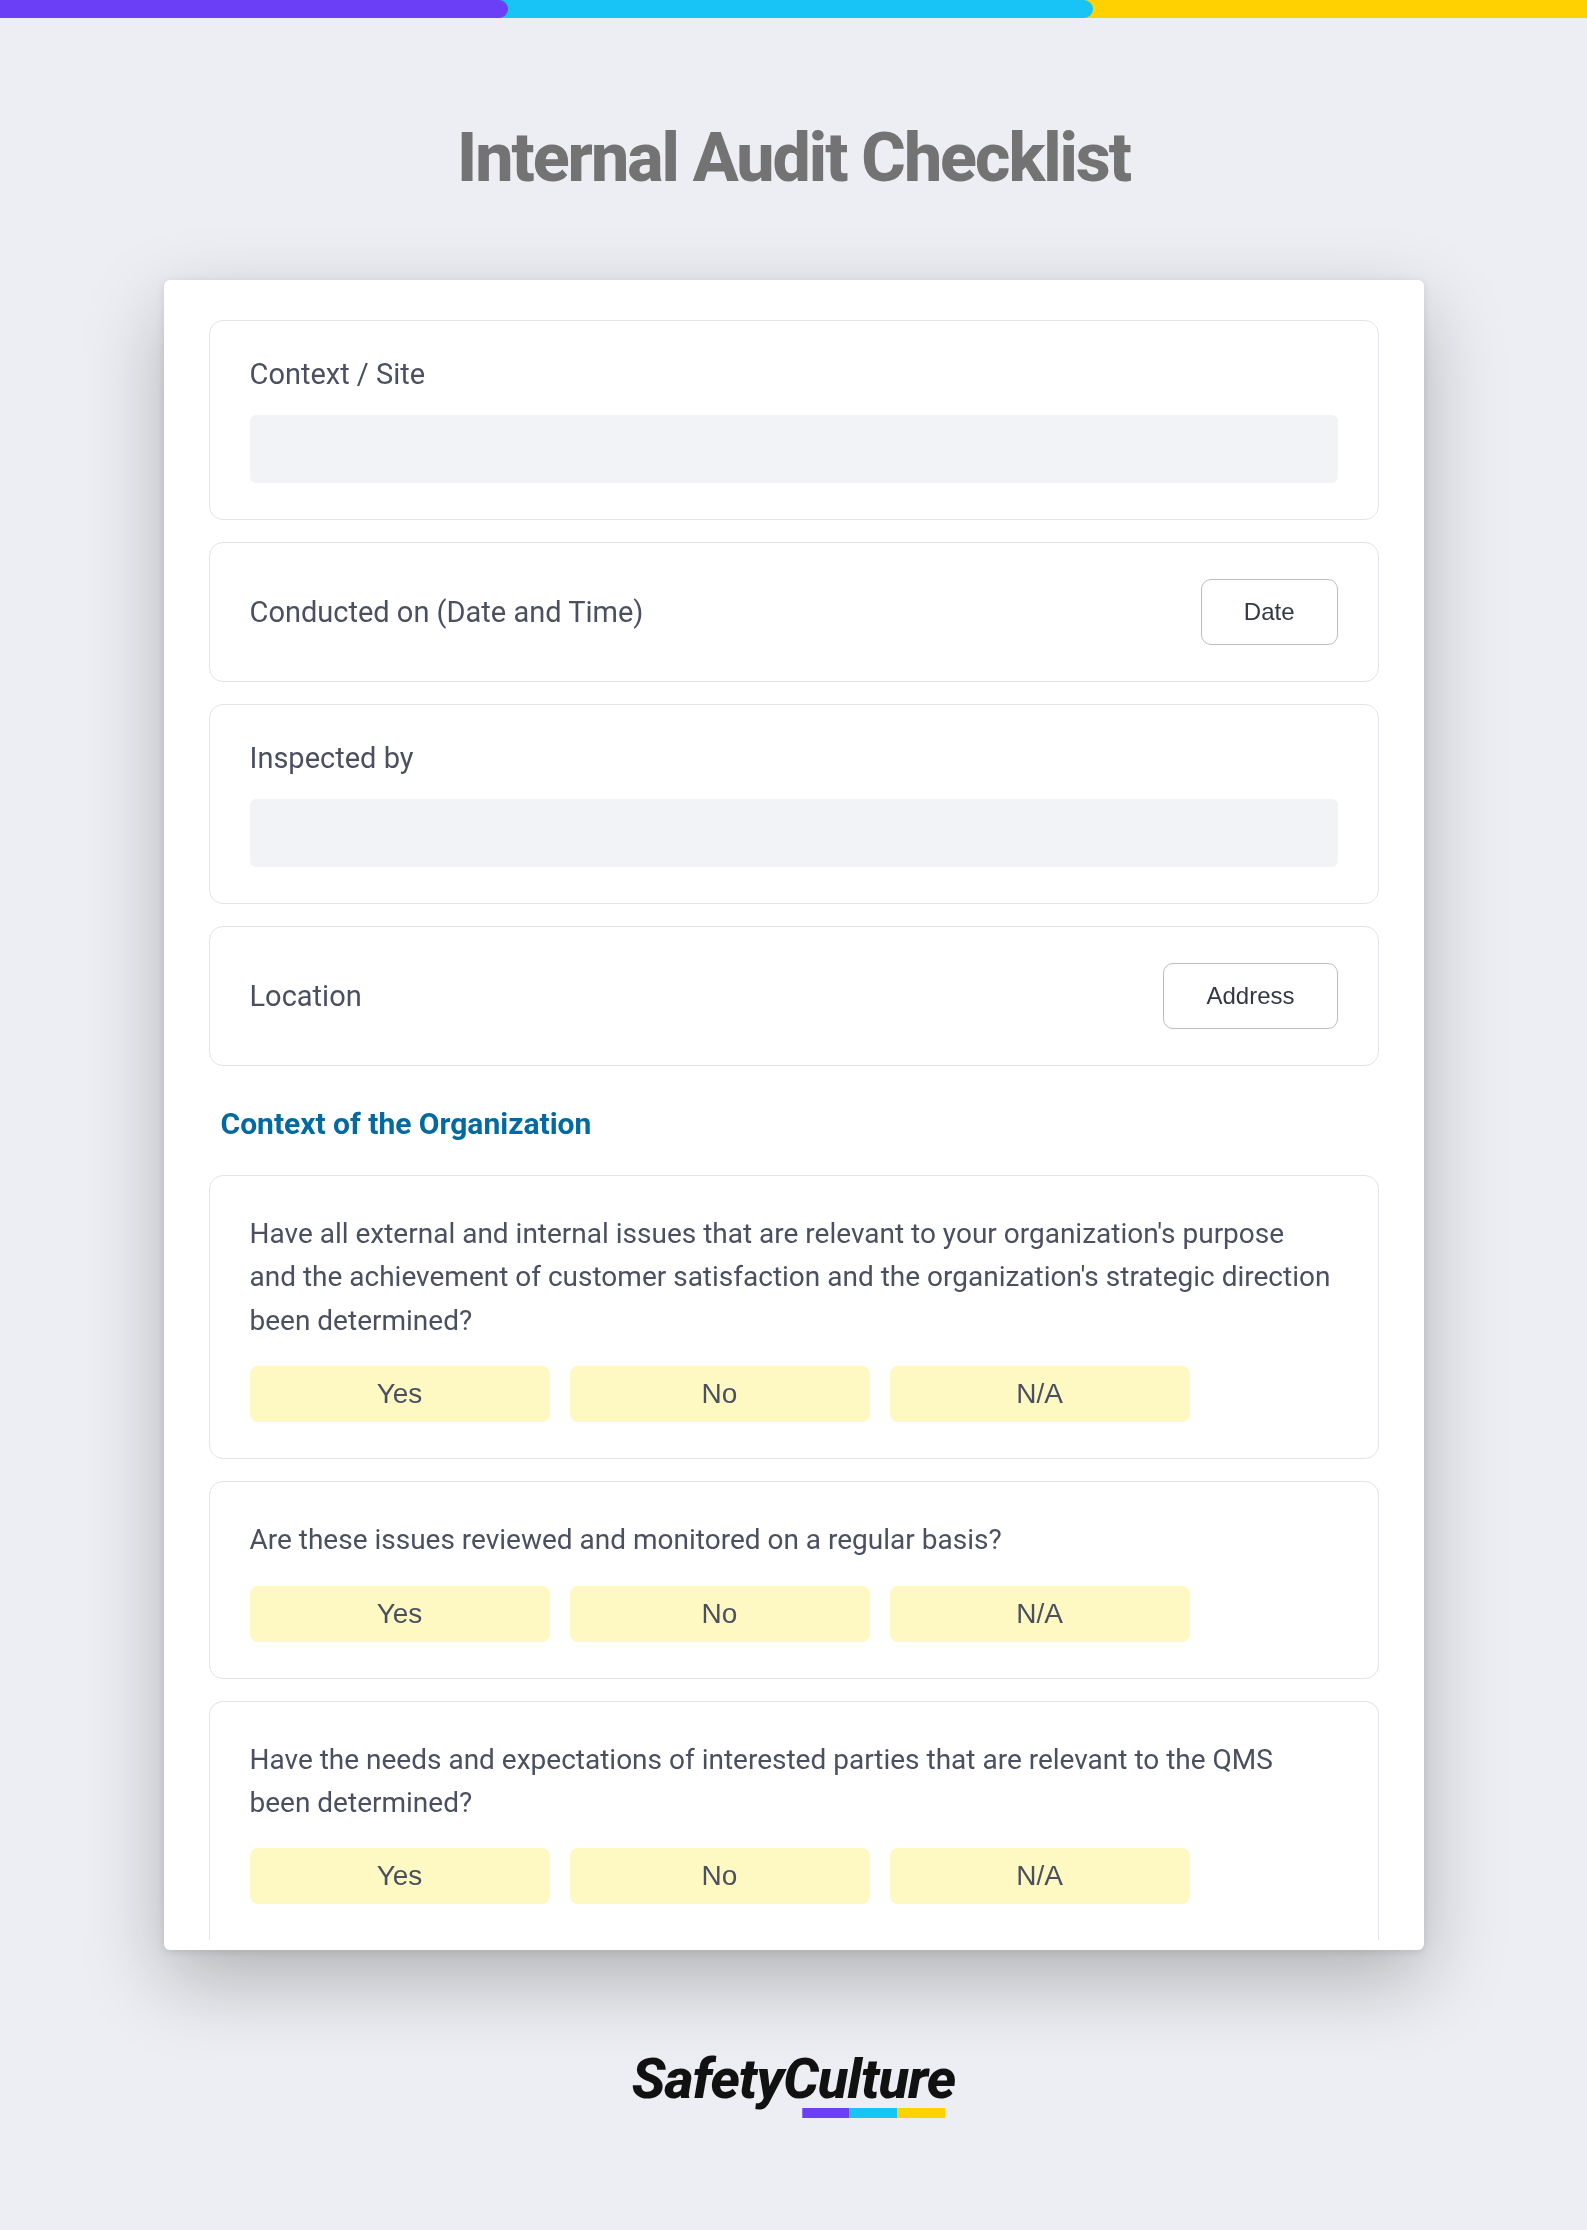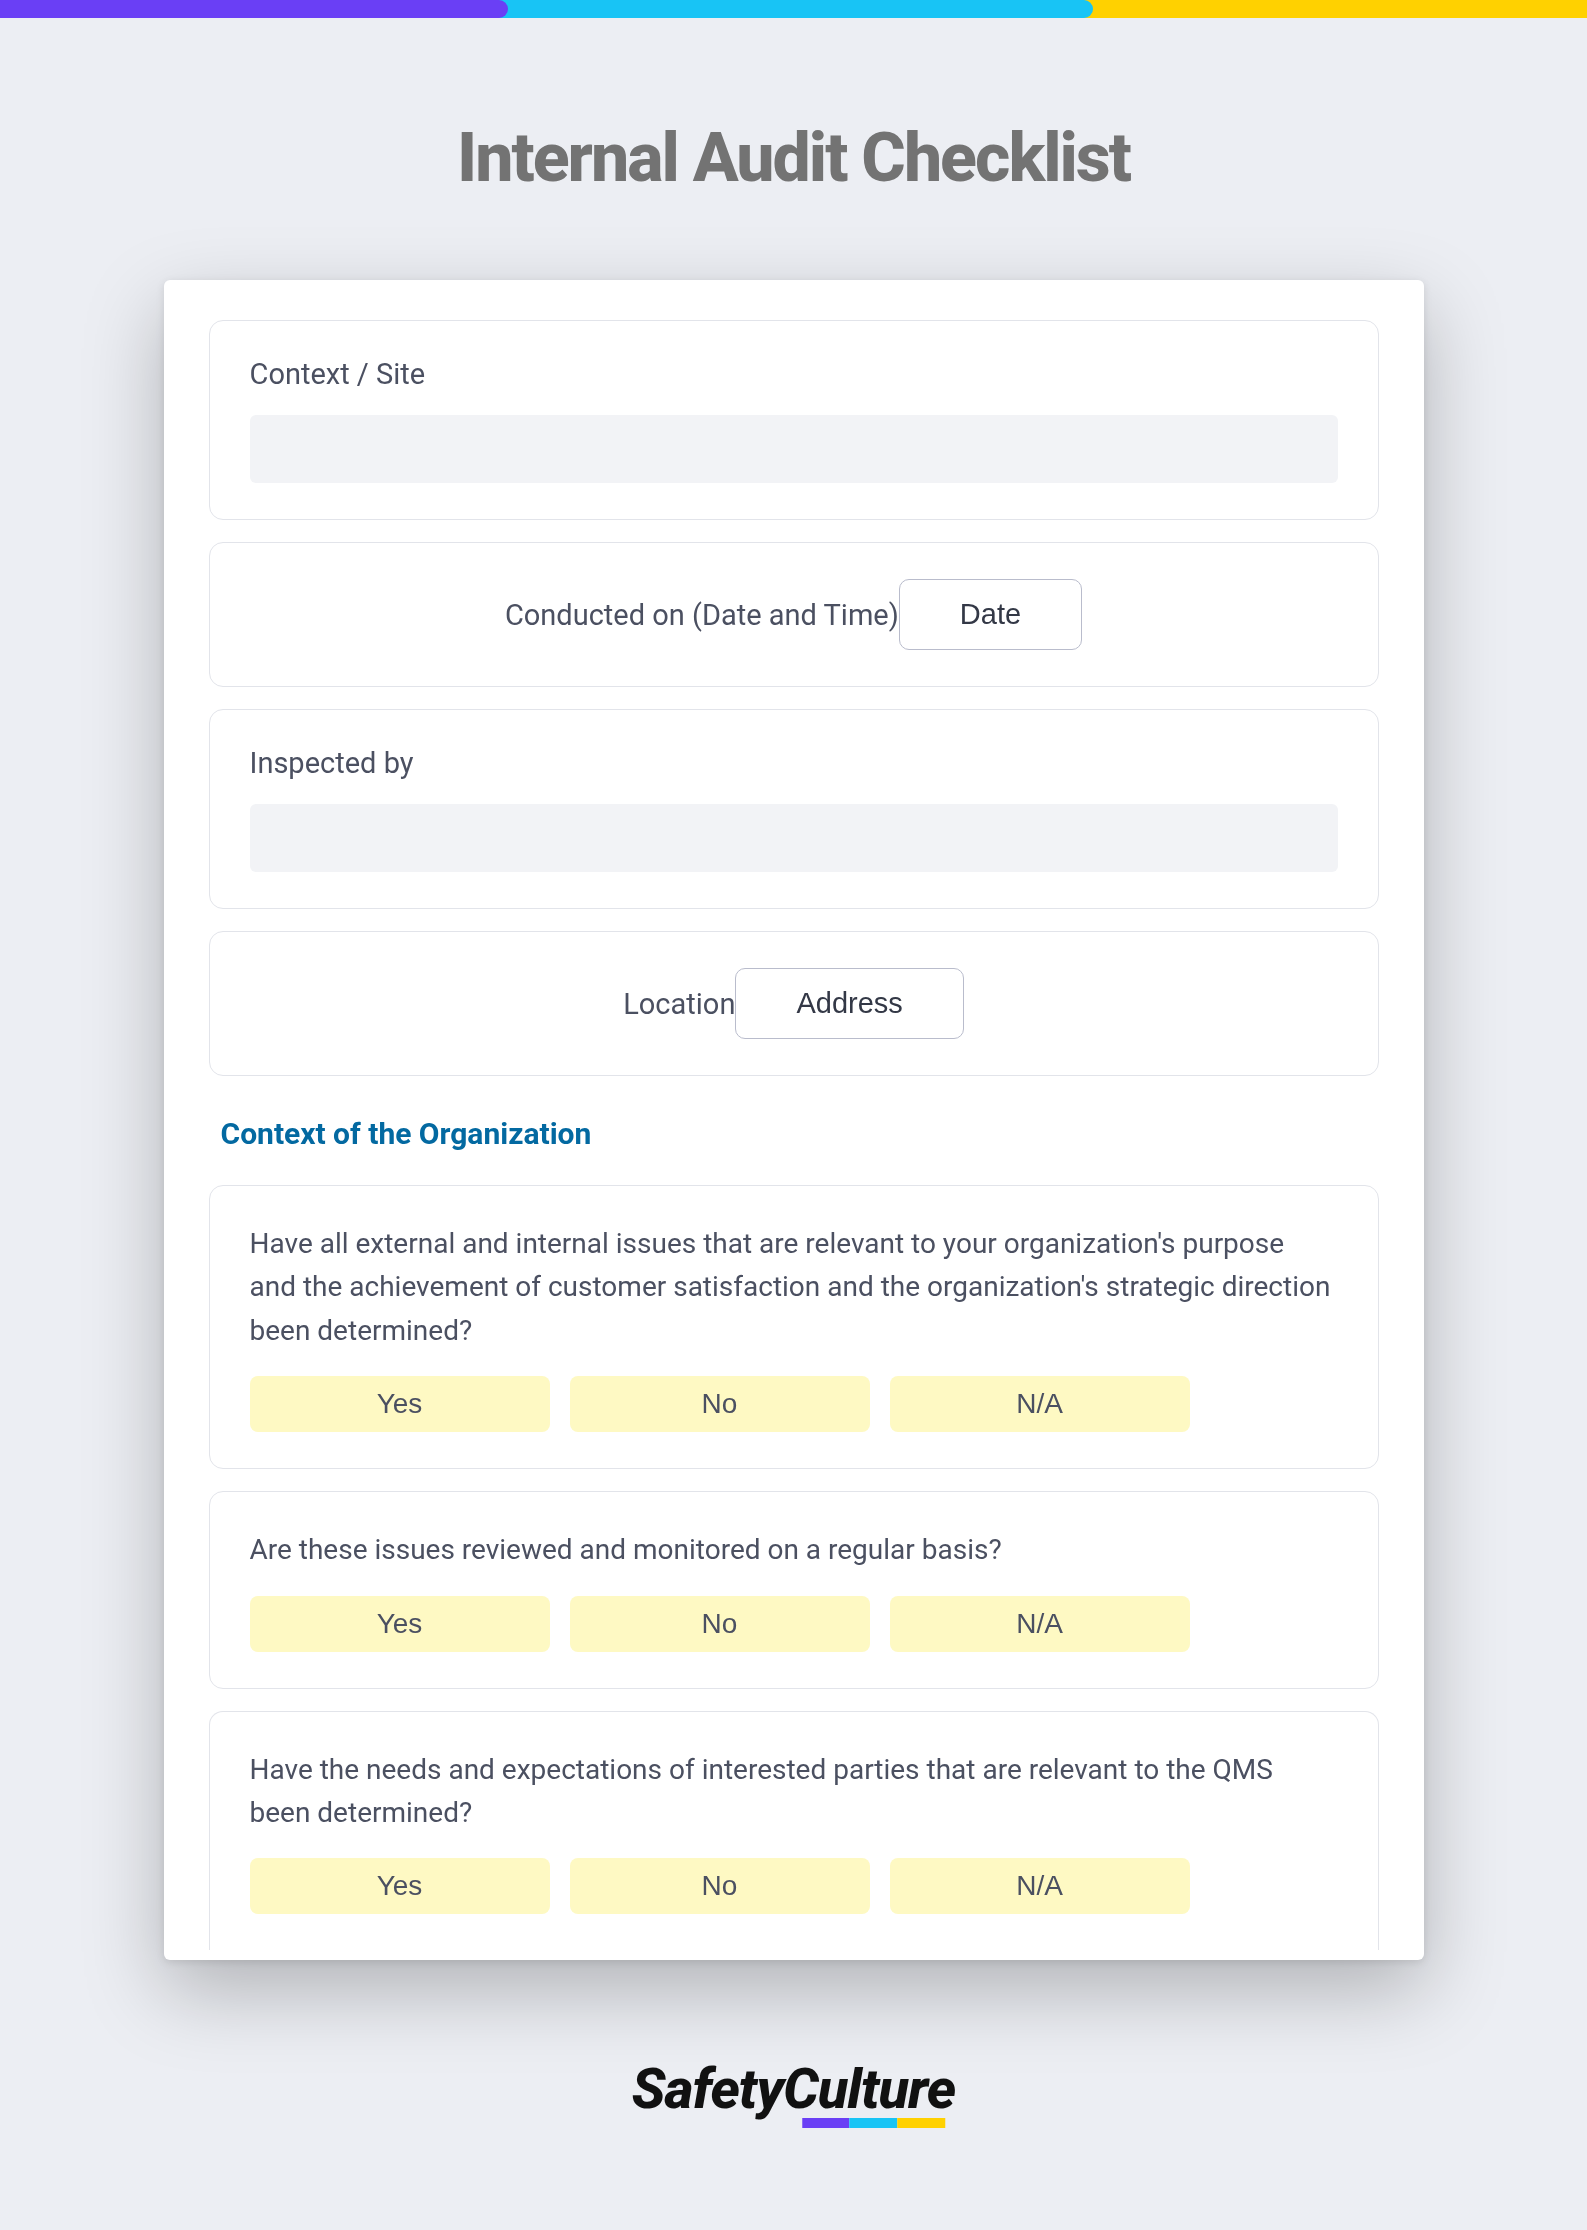--- a/index.html
+++ b/index.html
@@ -39,42 +39,42 @@
   }
 
   .card {
     border: 1.5px solid #e2e4ea;
     border-radius: 14px;
     padding: 36px 40px;
     margin-bottom: 22px;
   }
   .card-row {
     display: flex;
-    justify-content: center;
+    justify-content: space-between;
     align-items: center;
   }
   .field-label {
     font-size: 29px;
     color: #4b5061;
     font-weight: 400;
   }
   .text-input {
     width: 100%;
     background: #f2f3f6;
     border: none;
     border-radius: 6px;
     height: 68px;
     margin-top: 24px;
   }
   .pill-btn {
     border: 1.5px solid #b9bccc;
     background: #fff;
     border-radius: 10px;
-    padding: 18px 60px;
-    font-size: 29px;
+    padding: 18px 42px;
+    font-size: 24px;
     color: #333846;
     cursor: pointer;
   }
 
   .section-heading {
     font-size: 30px;
     font-weight: 700;
     color: #0369a1;
     margin: 40px 0 34px 12px;
   }

